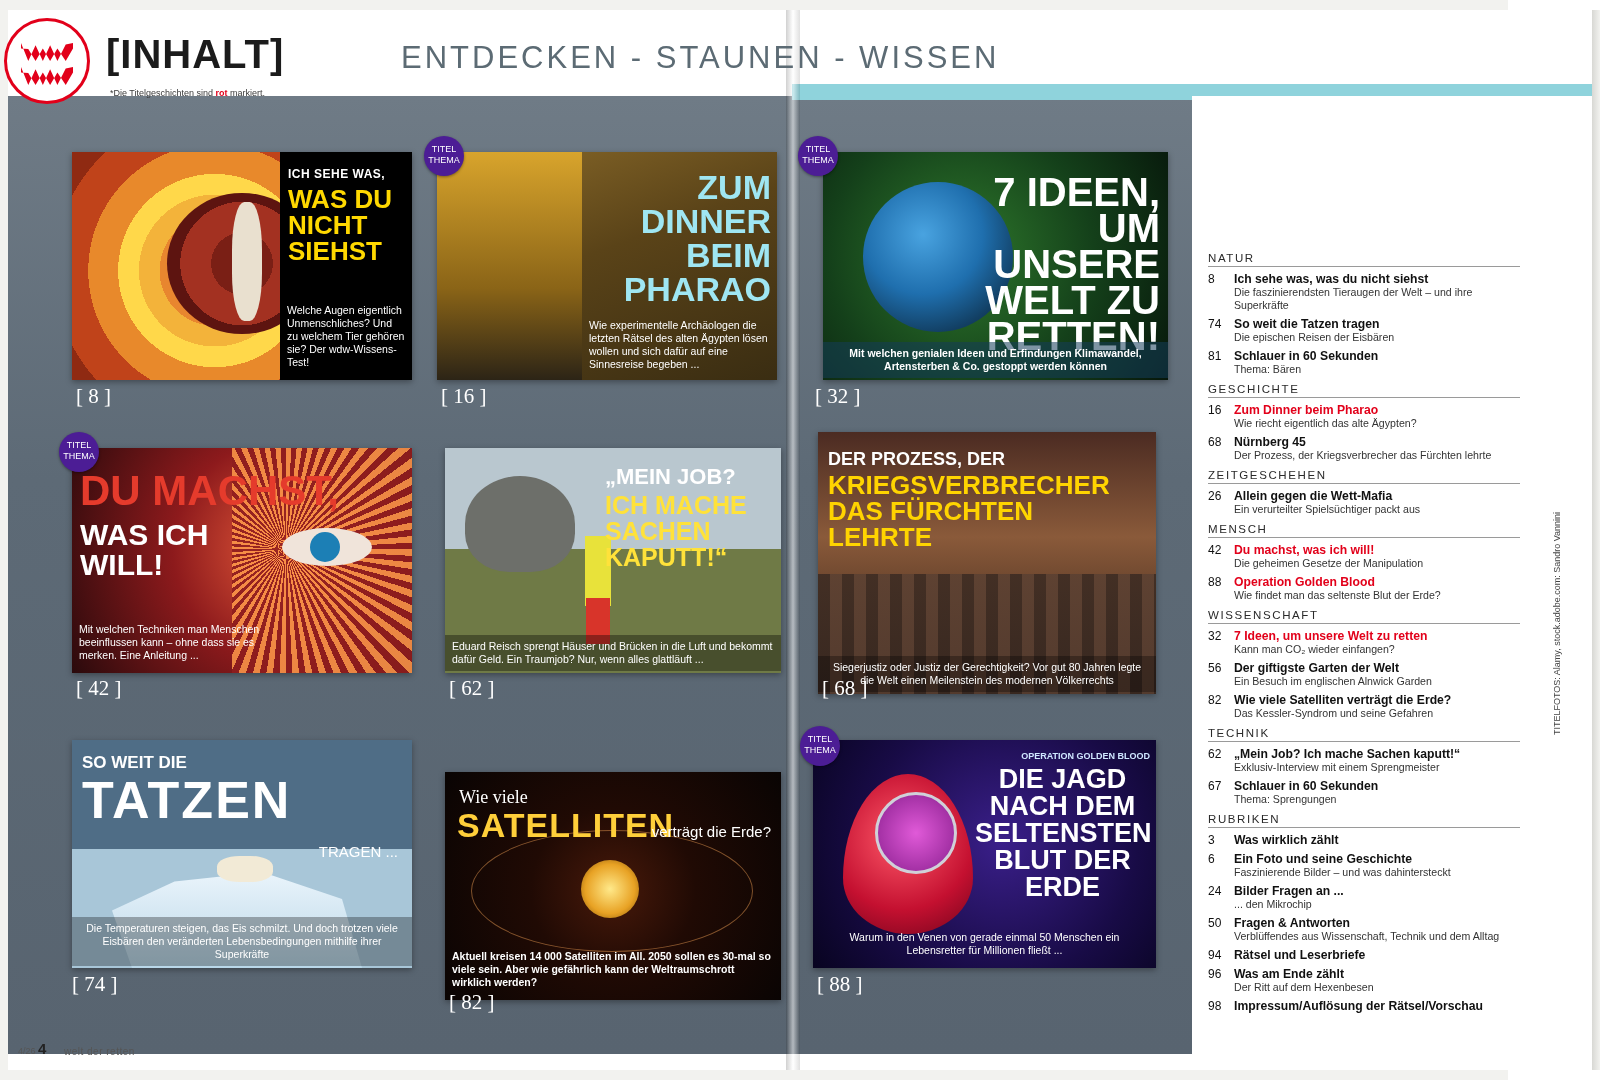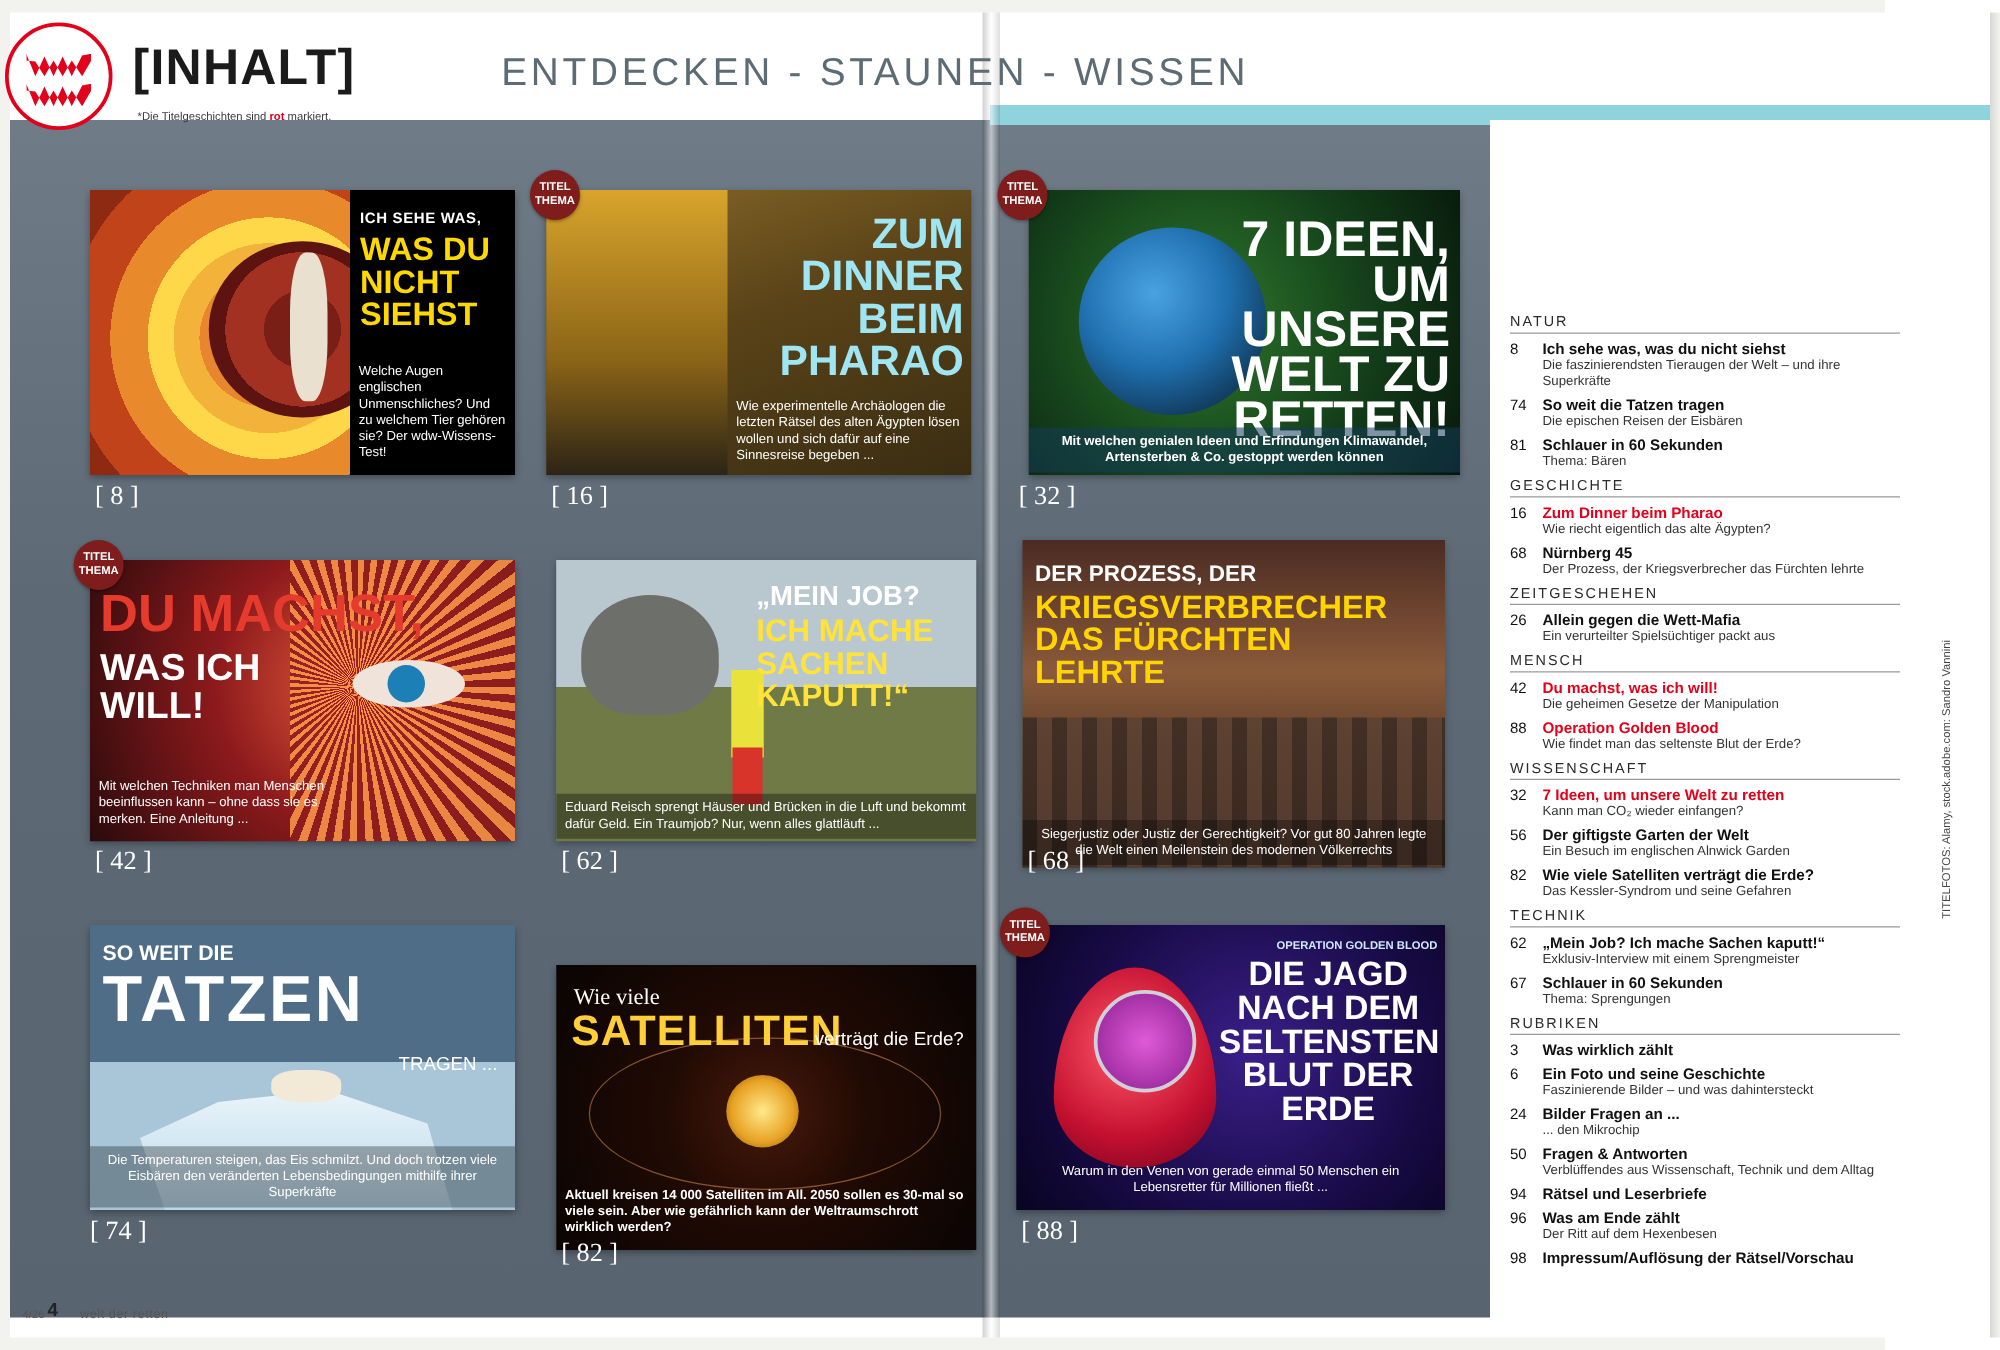--- a/index.html
+++ b/index.html
@@ -25,22 +25,22 @@
   .logo .w1{top:22px;clip-path:polygon(0 0,14% 100%,28% 12%,42% 100%,56% 12%,70% 100%,86% 8%,100% 0,100% 30%,86% 100%,70% 30%,56% 100%,42% 30%,28% 100%,14% 34%,0 30%);}
   .logo .w2{top:46px;clip-path:polygon(0 0,14% 100%,28% 12%,42% 100%,56% 12%,70% 100%,86% 8%,100% 0,100% 30%,86% 100%,70% 30%,56% 100%,42% 30%,28% 100%,14% 34%,0 30%);}
   .inhalt{position:absolute;left:106px;top:32px;font-size:40px;font-weight:bold;letter-spacing:1px;color:#1b1b1b;font-family:"Liberation Sans",sans-serif;}
   .sub-note{position:absolute;left:110px;top:88px;font-size:9px;color:#3a3a3a;}
   .sub-note .red{color:#e2001a;font-weight:bold;}
   .claim{position:absolute;left:358px;top:40px;font-size:31px;letter-spacing:3px;color:#5c6b74;font-family:"Liberation Sans",sans-serif;margin-left:43px;}
 
   
   .thumb{position:absolute;border:0;overflow:hidden;box-shadow:0 2px 6px rgba(0,0,0,.35);}
   .pnum{position:absolute;color:#ffffff;font-size:21px;font-family:"Liberation Serif",serif;}
-  .titel-badge{position:absolute;width:40px;height:40px;border-radius:50%;background:#7f1d1d;color:#fff;
-     font-size:9px;font-weight:bold;line-height:11px;text-align:center;padding-top:8px;box-sizing:border-box;z-index:5;
+  .titel-badge{position:absolute;width:40px;height:40px;border-radius:50%;background:#4c1d95;color:#fff;
+     font-size:9px;font-weight:normal;line-height:11px;text-align:center;padding-top:8px;box-sizing:border-box;z-index:5;
      box-shadow:0 1px 3px rgba(0,0,0,.4);}
 
   .cap{position:absolute;left:0;right:0;bottom:0;font-size:10.5px;line-height:13px;color:#fff;padding:5px 7px;box-sizing:border-box;}
 
   
   .img-eye{background:
      radial-gradient(circle at 42% 52%,#b23a1a 0 8%,#d6602a 8% 16%,#e8862f 16% 24%,#f3b33a 24% 33%,#ffd84a 33% 42%,#e8892b 42% 55%,#c0431a 55% 70%,#8f2a12 70% 100%);}
   .img-eye .pupil{position:absolute;left:47%;top:22%;width:9%;height:52%;background:#e9e0cf;border-radius:40%;}
   .img-eye .iris{position:absolute;left:28%;top:18%;width:44%;height:62%;border-radius:50%;
      background:radial-gradient(circle,#7a1f15 0 30%,#a33121 30% 60%,#5d1410 60% 100%);}
@@ -98,21 +98,21 @@
     <span>*Die Titelgeschichten sind </span><span class="red">rot</span><span> markiert.</span>
   </div>
   <div class="claim">ENTDECKEN - STAUNEN - WISSEN</div>
 
   <div class="thumb img-eye" style="left:72px;top:152px;width:340px;height:228px;">
     <div class="iris"></div>
     <div class="pupil"></div>
     <div style="position:absolute;right:0;top:0;width:132px;height:228px;background:#000;">
       <div class="ov-title" style="left:8px;top:16px;font-size:12px;letter-spacing:.5px;">ICH SEHE WAS,</div>
       <div class="ov-title" style="left:8px;top:34px;font-size:26px;width:120px;color:#ffd800;">WAS DU NICHT SIEHST</div>
-      <div class="cap" style="bottom:6px;">Welche Augen englischen Unmenschliches? Und zu welchem Tier gehören sie? Der wdw-Wissens-Test!</div>
+      <div class="cap" style="bottom:6px;">Welche Augen eigentlich Unmenschliches? Und zu welchem Tier gehören sie? Der wdw-Wissens-Test!</div>
     </div>
   </div>
   <div class="pnum" style="left:76px;top:384px;">[ 8 ]</div>
 
   <div class="titel-badge" style="left:424px;top:136px;">
     <span>TITEL</span><br>
     <span>THEMA</span>
   </div>
   <div class="thumb img-pharao" style="left:437px;top:152px;width:340px;height:228px;">
     <div style="position:absolute;left:0;top:0;width:145px;height:228px;background:linear-gradient(180deg,#d8a42c,#8a6417 60%,#2c2416);"></div>

